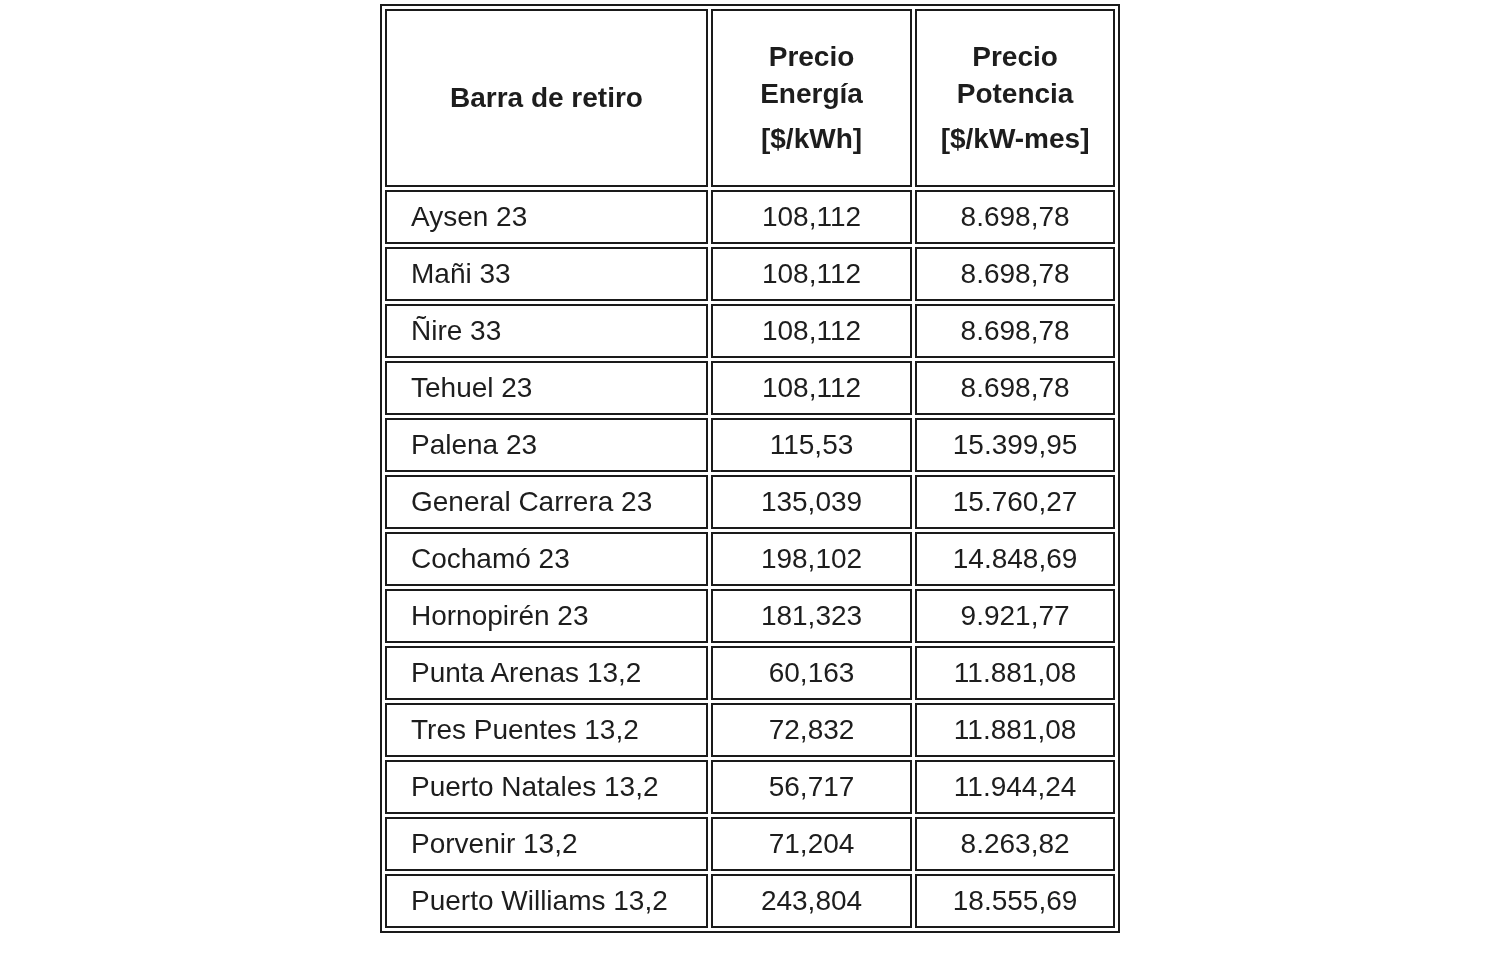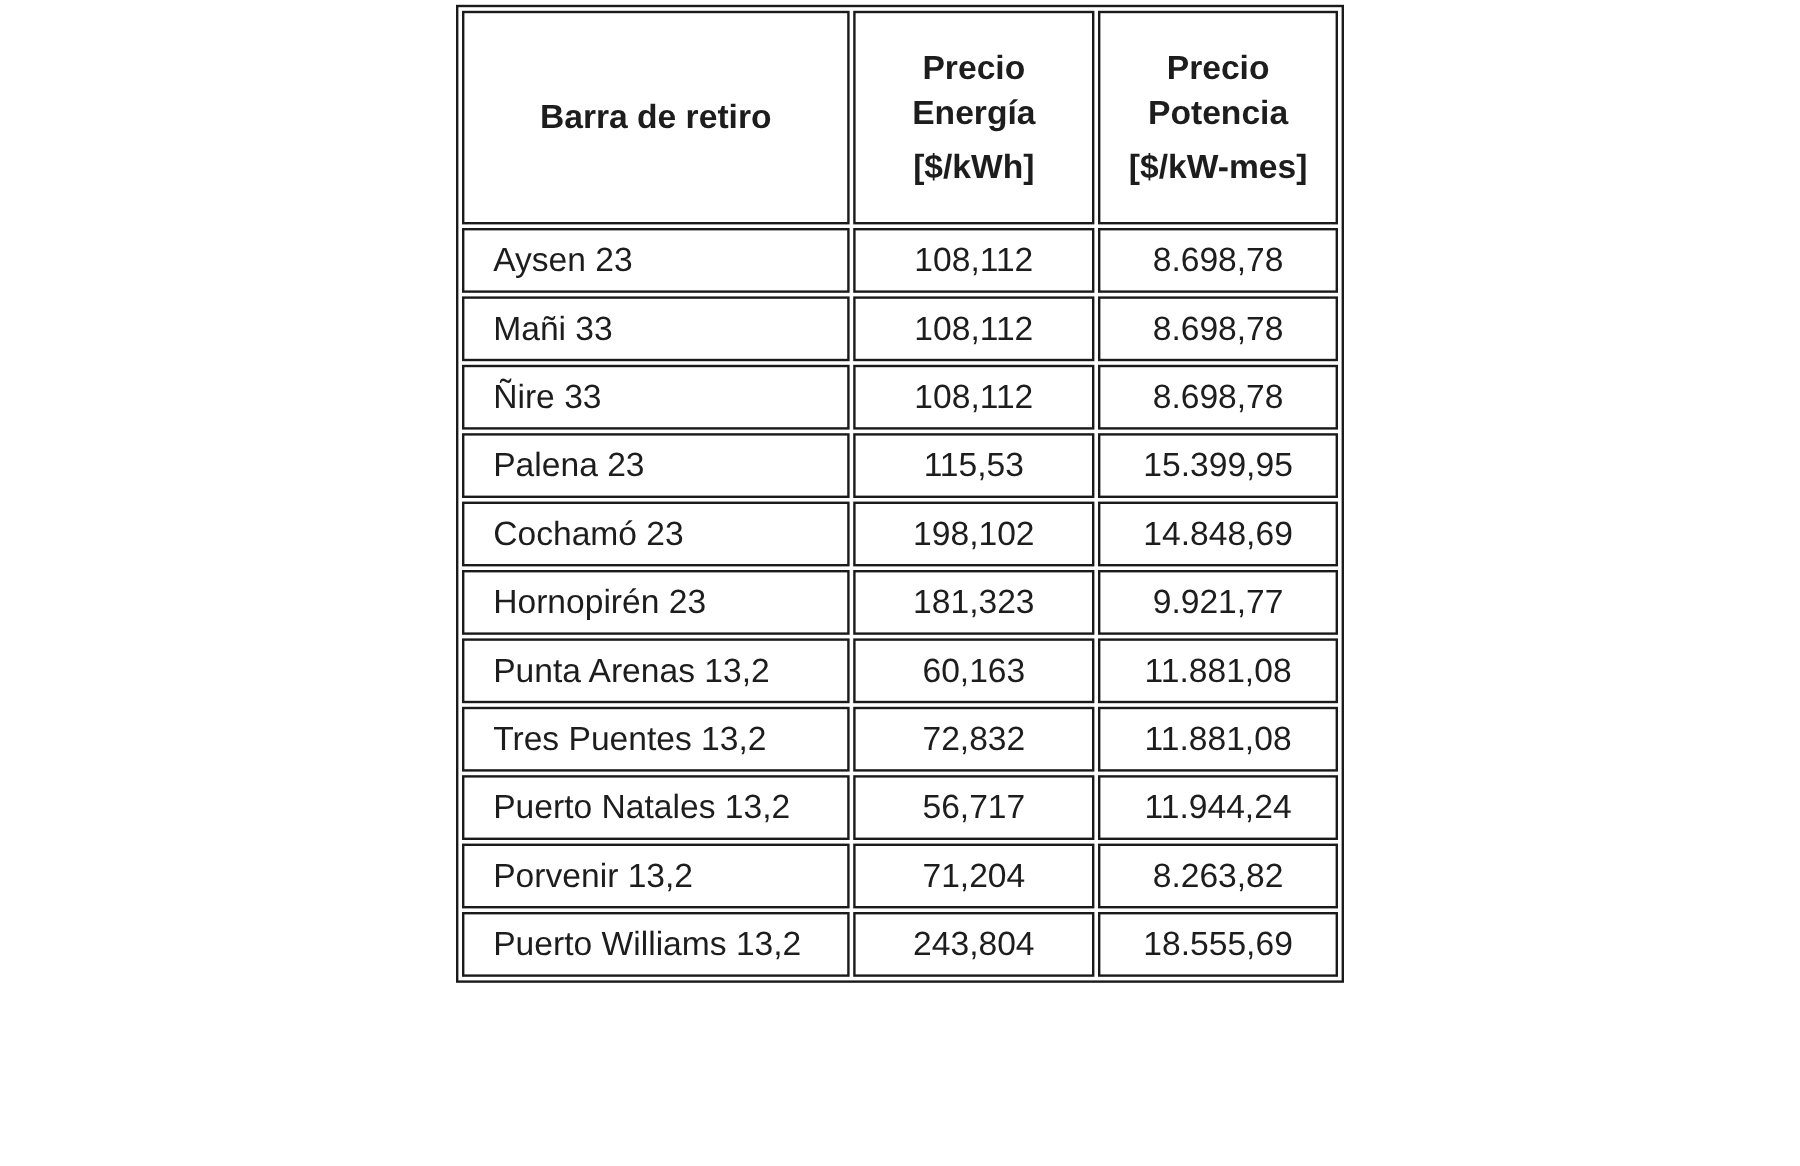--- a/index.html
+++ b/index.html
@@ -122,27 +122,37 @@
     <td class="c-num">108,112</td>
     <td class="c-num">8.698,78</td>
   </tr>
 
   <tr>
     <td class="c-name">Ñire 33</td>
     <td class="c-num">108,112</td>
     <td class="c-num">8.698,78</td>
   </tr>
 
+  <tr>
+    <td class="c-name">Tehuel 23</td>
+    <td class="c-num">108,112</td>
+    <td class="c-num">8.698,78</td>
+  </tr>
 
   <tr>
     <td class="c-name">Palena 23</td>
     <td class="c-num">115,53</td>
     <td class="c-num">15.399,95</td>
   </tr>
 
+  <tr>
+    <td class="c-name">General Carrera 23</td>
+    <td class="c-num">135,039</td>
+    <td class="c-num">15.760,27</td>
+  </tr>
 
   <tr>
     <td class="c-name">Cochamó 23</td>
     <td class="c-num">198,102</td>
     <td class="c-num">14.848,69</td>
   </tr>
 
   <tr>
     <td class="c-name">Hornopirén 23</td>
     <td class="c-num">181,323</td>

